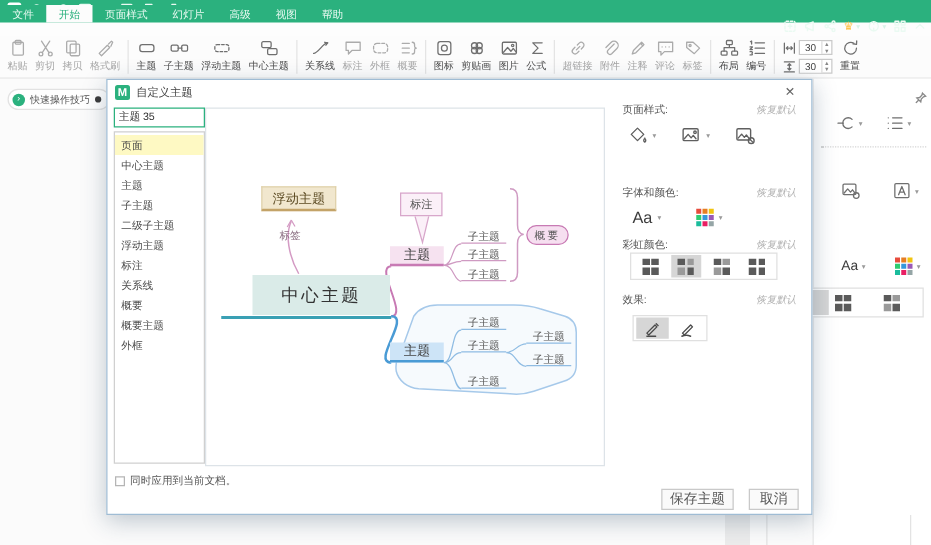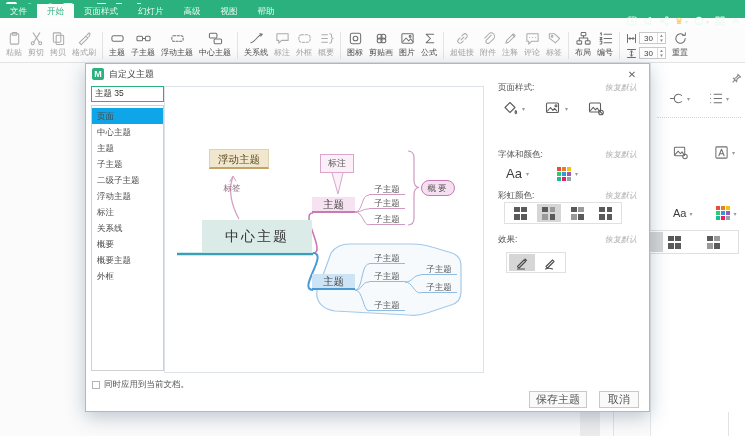--- a/index.html
+++ b/index.html
@@ -92,21 +92,21 @@
   .dlg-logo { width:12px; height:12px; margin:0 5px 0 6px; background:#2BB17E; border-radius:2px;
               color:#fff; font-size:9px; font-weight:bold; text-align:center; line-height:12px; }
   .dlg-title-text { font-size:9px; color:#444; }
   .dlg-close { position:absolute; right:10px; top:4px; width:14px; height:14px; font-size:10px;
                color:#666; text-align:center; line-height:14px; }
   .dlg-input { position:absolute; left:5px; top:22px; width:73px; height:16px; border:1px solid #2BB17E;
                font-size:8.5px; color:#333; padding:0 3px; font-family:"Liberation Sans",sans-serif; }
   .dlg-list { position:absolute; left:5px; top:41px; width:73px; height:266px; border:1px solid #d0d0d0;
               background:#fff; overflow:hidden; padding-top:2px; }
   .dlg-li { height:16px; line-height:16px; font-size:8.5px; color:#4a4a4a; padding-left:5px; }
-  .dlg-li.sel { background:#0ea5e9; }
+  .dlg-li.sel { background:#fef9c3; }
 
   
   .preview { position:absolute; left:78px; top:22px; width:320px; height:287px; border:1px solid #dde3e8;
              background:#fff; }
   .pv-svg { position:absolute; left:0; top:0; }
   .nd { position:absolute; text-align:center; }
   .floating { left:44px; top:62px; width:60px; height:20px; background:#F1E7CE; border:1px solid #E0D2AC;
               border-bottom:2px solid #C3A368; font-size:10.5px; line-height:18px; color:#5B4A22; }
   .linelabel { left:50px; top:96px; width:34px; font-size:8.5px; color:#8A6D80; }
   .central { left:37px; top:133px; width:110px; height:32px; background:#DAEBE8; font-size:14px;
@@ -468,20 +468,25 @@
     <div class="ritem">
       <svg class="ric" viewBox="0 0 16 16">
           <path d="M13 8 a5 5 0 1 1 -2.2 -4.1"></path>
           <path d="M13.2 1.8 l-.2 3 -3 -.4"></path>
         </svg>
       <span class="rlb">重置</span>
     </div>
   </div>
 
   <div class="canvas"></div>
+  <div class="tips">
+    <div class="tipdot">›</div>
+    <div class="tiplbl">快速操作技巧</div>
+    <div class="tiphandle"></div>
+  </div>
 
   <div class="sidepanel">
     <svg class="pin" viewBox="0 0 10 10">
         <path d="M6 1.5 L8.5 4 6.8 4.5 5 6.3 4.6 8.5 1.5 5.4 3.7 5 5.5 3.2 Z"></path>
         <path d="M2.8 7.2 L1 9"></path>
       </svg>
     <div class="sprow" style="left:18px; top:28px;">
       <svg class="spico" viewBox="0 0 16 16">
           <path d="M1.5 8 h4.5"></path>
           <path d="M13.5 4.8 a4.6 4.6 0 1 0 0 6.4"></path>

